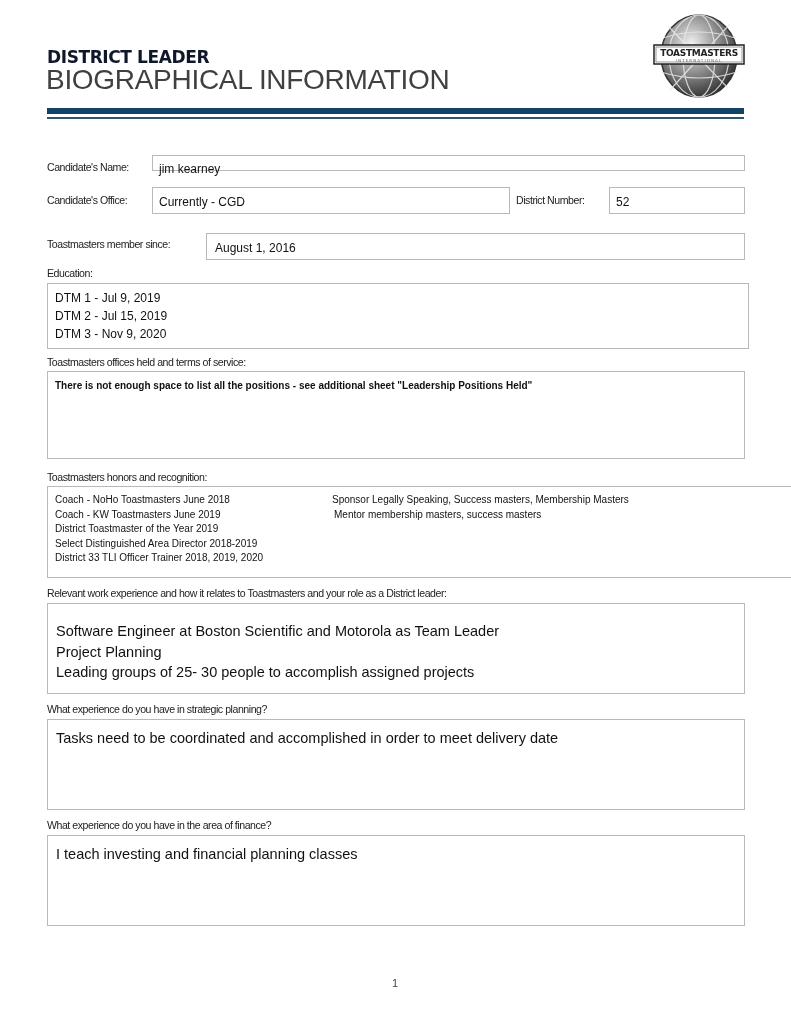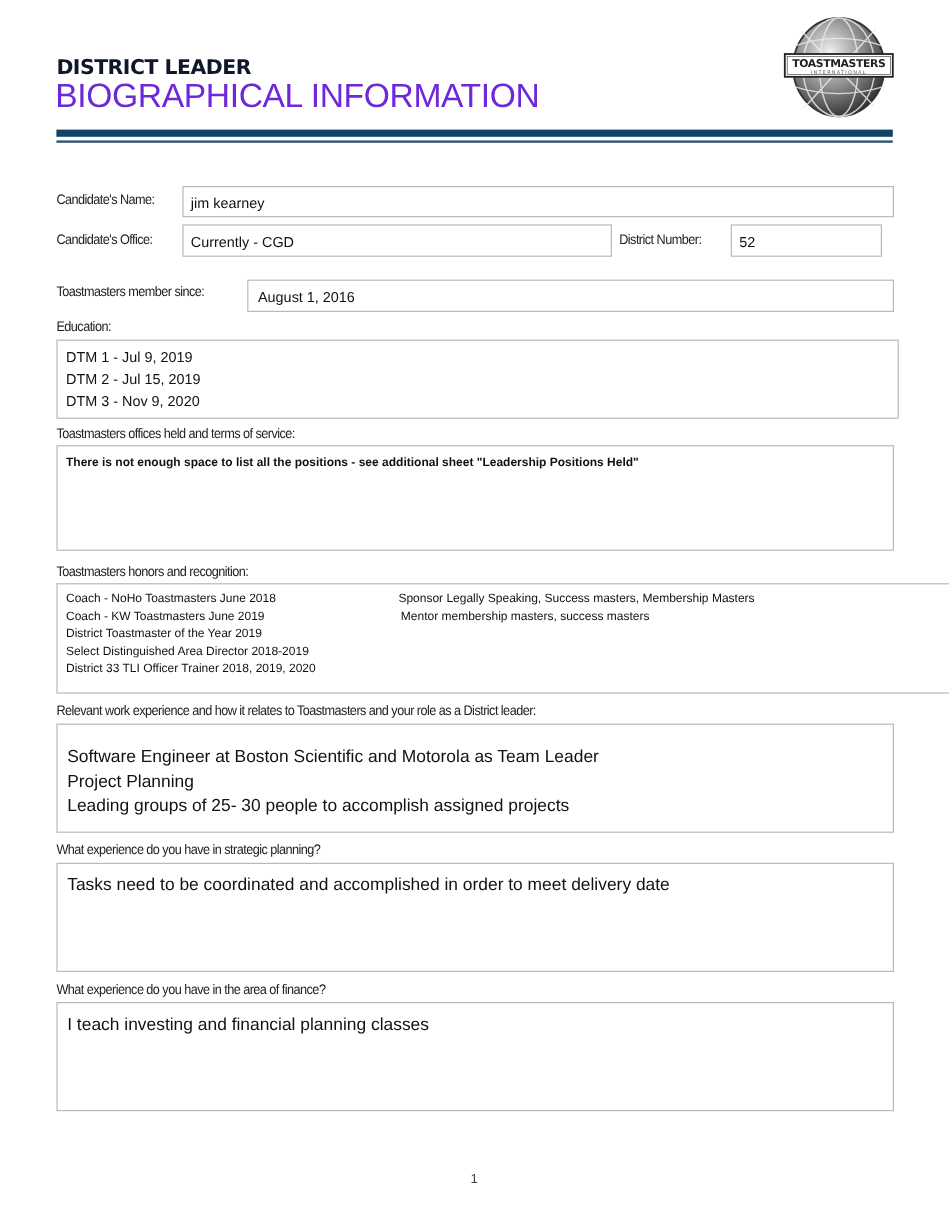--- a/index.html
+++ b/index.html
@@ -1,20 +1,20 @@
 <!DOCTYPE html>
 <html><head>
   <meta charset="utf-8">
   <style>
     * { box-sizing: border-box; margin: 0; padding: 0; }
     html, body { width: 791px; height: 1024px; background: #ffffff; overflow: hidden; }
     body { position: relative; font-family: "Liberation Sans", sans-serif; color: #111; }
 
     .title-1 { position: absolute; left: 47px; top: 47px; font-family: "DejaVu Sans", sans-serif; font-weight: bold; font-size: 17px; letter-spacing: -0.4px; color: #0f172a; }
-    .title-2 { position: absolute; left: 46px; top: 64px; font-family: "Liberation Sans", sans-serif; font-size: 28px; font-weight: normal; color: #6d28d9; letter-spacing: -0.3px; }
+    .title-2 { position: absolute; left: 46px; top: 64px; font-family: "Liberation Sans", sans-serif; font-size: 28px; font-weight: normal; color: #404040; letter-spacing: -0.3px; }
 
     .logo { position: absolute; left: 648px; top: 8px; width: 102px; height: 92px; }
 
     .bar-thick { position: absolute; left: 47px; top: 108px; width: 697px; height: 6px; background: #0f4467; }
     .bar-thin { position: absolute; left: 47px; top: 117px; width: 697px; height: 2px; background: #2d5672; }
 
     .lbl { position: absolute; font-family: "Liberation Sans", sans-serif; font-size: 11.5px; color: #222; letter-spacing: -0.5px; transform: scaleX(0.92); transform-origin: left center; white-space: nowrap; }
     .box { position: absolute; border: 1px solid #b9b9b9; background: #fff; }
     .val { position: absolute; font-family: "Liberation Sans", sans-serif; color: #111; white-space: nowrap; }
     .v12 { font-size: 12px; }
@@ -54,31 +54,31 @@
     <rect x="8" y="39" width="86" height="15" fill="none" stroke="#555" stroke-width="0.6"></rect>
     <text x="51" y="48" text-anchor="middle" font-family="DejaVu Sans, sans-serif" font-weight="bold" font-size="9" fill="#222" letter-spacing="-0.3">TOASTMASTERS</text>
     <text x="51" y="53.5" text-anchor="middle" font-family="DejaVu Sans, sans-serif" font-size="4.2" fill="#666" letter-spacing="1">INTERNATIONAL</text>
   </svg>
 </div>
 
 <div class="bar-thick"></div>
 <div class="bar-thin"></div>
 
 <div class="lbl" style="left:47px; top:161px;">Candidate's Name:</div>
-<div class="box" style="left:152px; top:155px; width:593px; height:26px;">
+<div class="box" style="left:152px; top:155px; width:593px; height:16px;">
   <div class="val v12" style="left:6px; top:6px;">jim kearney</div>
 </div>
 
 <div class="lbl" style="left:47px; top:194px;">Candidate's Office:</div>
 <div class="box" style="left:152px; top:187px; width:358px; height:27px;">
   <div class="val v12" style="left:6px; top:7px;">Currently - CGD</div>
 </div>
 
 <div class="lbl" style="left:516px; top:194px;">District Number:</div>
-<div class="box" style="left:609px; top:187px; width:126px; height:27px;">
+<div class="box" style="left:609px; top:187px; width:136px; height:27px;">
   <div class="val v12" style="left:6px; top:7px;">52</div>
 </div>
 
 <div class="lbl" style="left:47px; top:238px;">Toastmasters member since:</div>
 <div class="box" style="left:206px; top:233px; width:539px; height:27px;">
   <div class="val v12" style="left:8px; top:7px;">August 1, 2016</div>
 </div>
 
 <div class="lbl" style="left:47px; top:267px;">Education:</div>
 <div class="box" style="left:47px; top:283px; width:702px; height:66px;">

